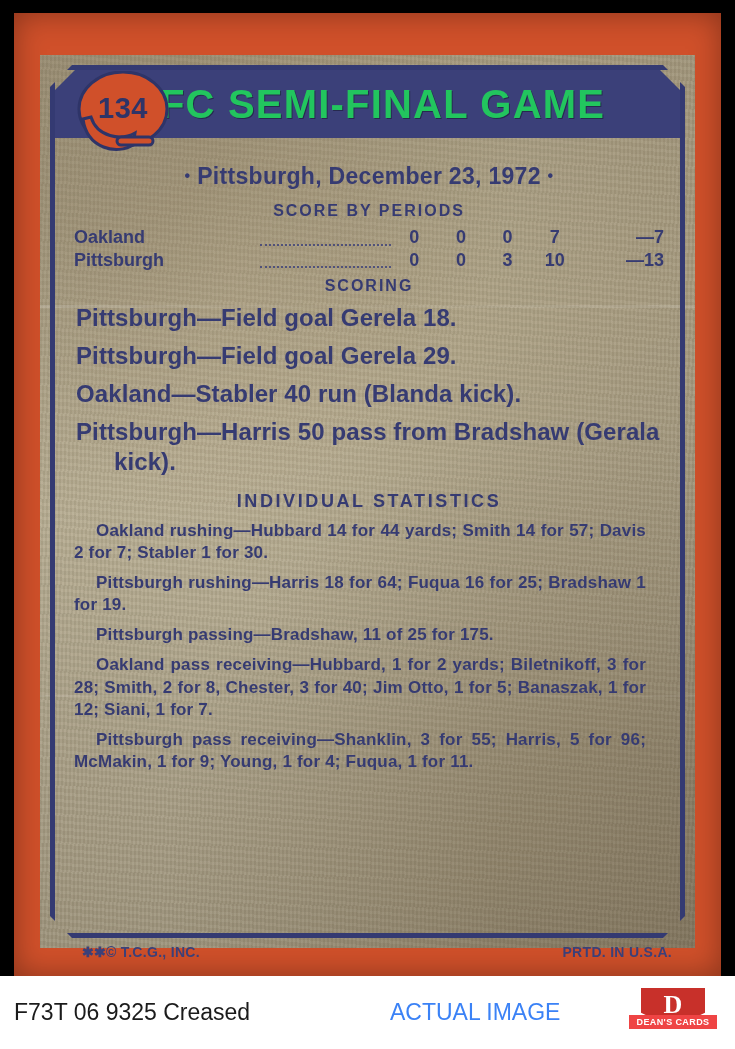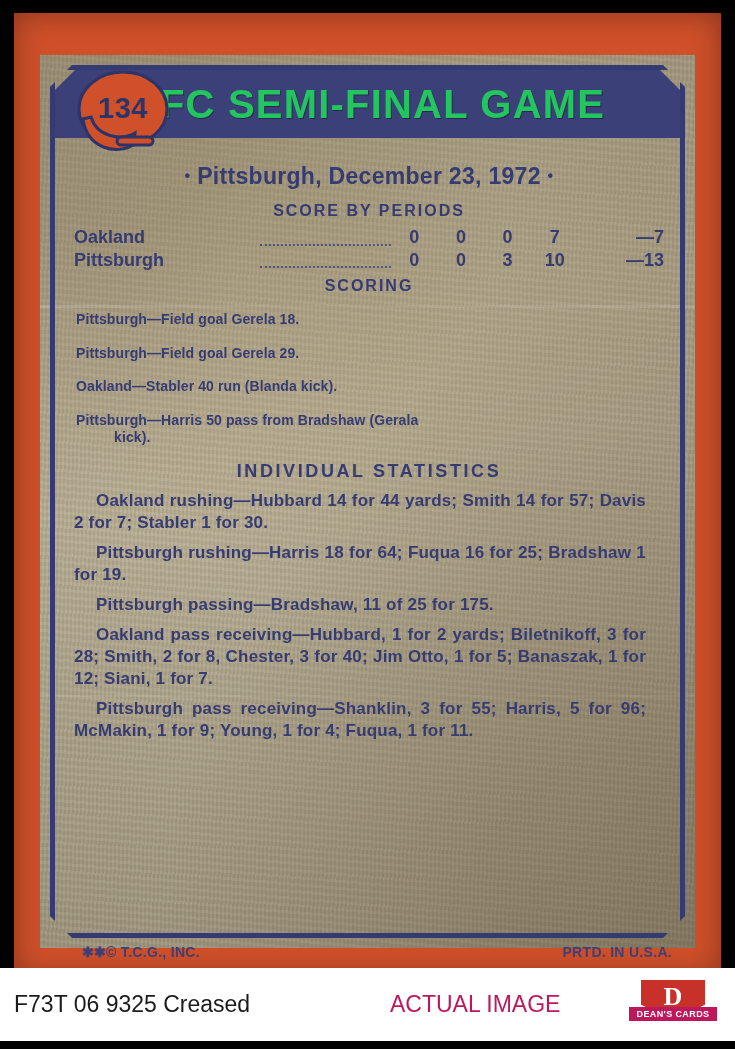--- a/index.html
+++ b/index.html
@@ -180,23 +180,23 @@
     display:block;
     border-bottom: 2px dotted #3b4079;
     height: 13px;
     margin-bottom: 3px;
     opacity:.8;
   }
   td.q { width: 52px; text-align: center; }
   td.last { width: 92px; text-align: right; padding-right: 6px;}
 
   .scoring-line {
-    font-size: 14px;
-    font-weight: bold;
-    margin: 16px 0 4px 2px;
+    font-size: 24px;
+    font-weight: bold;
+    margin: 8px 0 4px 2px;
     letter-spacing: .1px;
     line-height: 1.25;
   }
   .scoring-line .ind { display:block; margin-left: 38px; }
 
   .stat-para {
     font-size: 17px;
     font-weight: bold;
     text-align: justify;
     margin: 8px 18px 0 0;
@@ -216,38 +216,38 @@
     font-size: 14px;
     font-weight: bold;
     color: #3b4079;
     letter-spacing: .3px;
   }
 
   
   .caption-bar {
     position: absolute;
     left: 0;
-    bottom: 8px;
+    bottom: 0;
     width: 735px;
     height: 73px;
     background: #ffffff;
     display: flex;
     align-items: center;
   }
   .caption-left {
     position:absolute;
     left: 14px;
     font-size: 23px;
     color: #1b1b1b;
   }
   .caption-mid {
     position:absolute;
     left: 390px;
     font-size: 23px;
-    color: #be185d;
+    color: #3b82f6;
   }
   .logo {
     position: absolute;
     right: 14px;
     top: 12px;
     width: 96px;
     height: 50px;
   }
   .logo .shield {
     position:absolute;
@@ -261,21 +261,21 @@
     left: 16px; top: 0;
     width: 64px; height: 34px;
     display:flex; align-items:center; justify-content:center;
     color:#fff; font-size: 26px; font-weight: bold; font-family:"Liberation Serif", serif;
   }
   .logo .lbl {
     position:absolute;
     left: 4px; top: 27px;
     width: 88px;
     text-align:center;
-    background:#be185d;
+    background:#ef4444;
     color:#fff;
     font-size: 9px;
     font-weight:bold;
     letter-spacing:.4px;
     padding: 2px 0;
   }
 </style>
 </head>
 <body>
 

